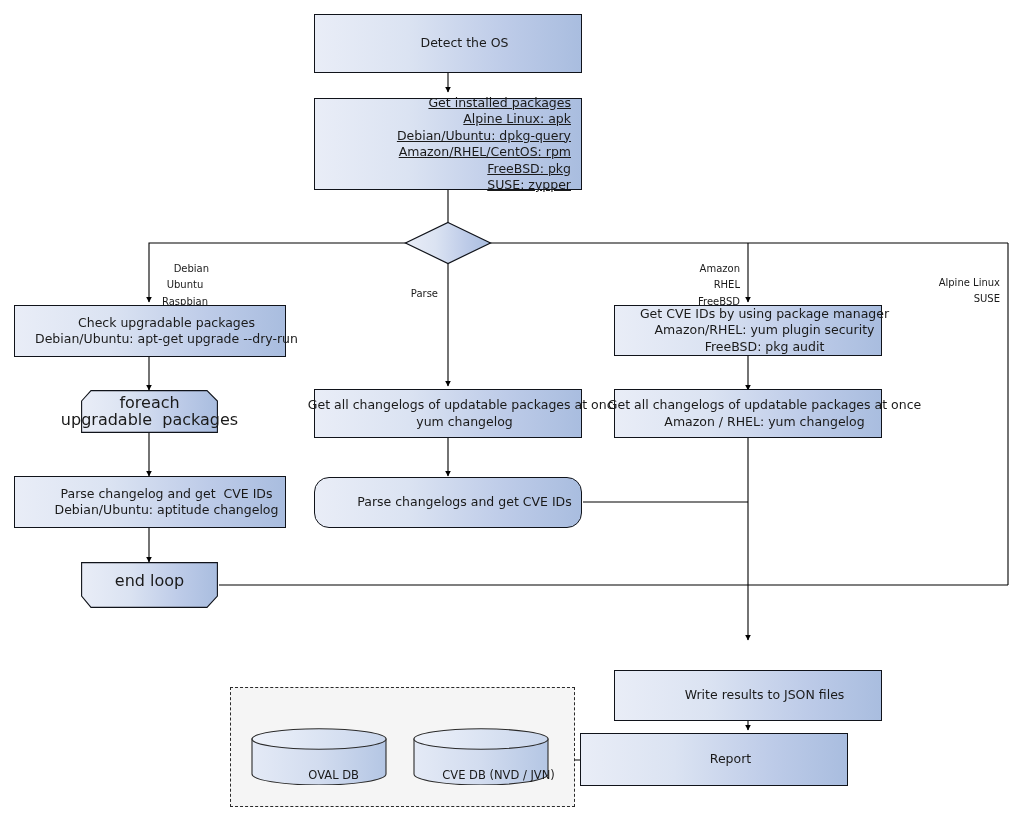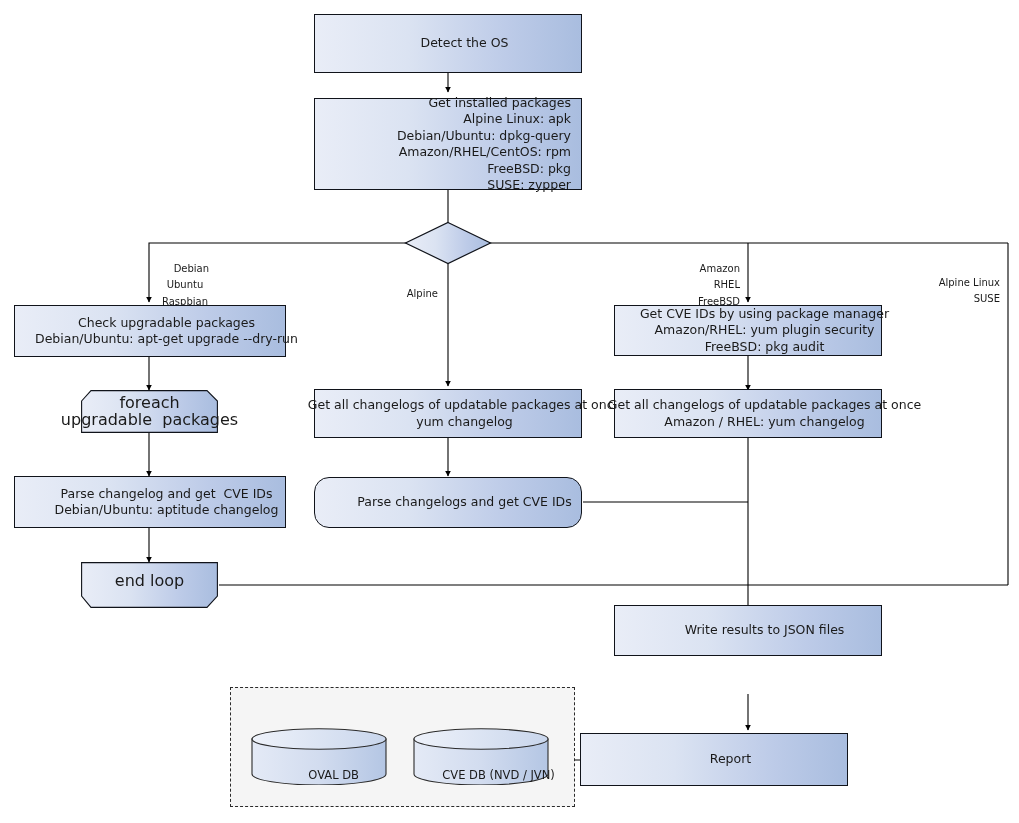--- a/index.html
+++ b/index.html
@@ -41,20 +41,21 @@
   }
   .proc {
     border: 1px solid #10131a;
     background: linear-gradient(to right, #e9edf7 0%, #dbe3f2 35%, #bdcbe8 72%, #a9bddf 100%);
     padding-left: 33px;
   }
   .proc-right-text {
     justify-content: flex-end;
     text-align: right;
     padding-right: 10px;
+    text-decoration: underline;
   }
   .overflow-text {
     overflow: visible;
     white-space: pre;
   }
   .loopshape {
     position: absolute;
     box-sizing: border-box;
   }
   .loopshape .lbl {
@@ -202,21 +203,21 @@
     </svg>
   </div>
 
   <div class="edge-label el-center" style="left:155px; top:244px; width:60px;">
     <span>Debian
 Ubuntu
 Raspbian</span>
   </div>
 
   <div class="edge-label el-right" style="left:376px; top:269px; width:62px;">
-    <span>Alpine</span>
+    <span>Parse</span>
   </div>
 
   <div class="edge-label el-right" style="left:890px; top:258px; width:110px;">
     <span>Alpine Linux
 SUSE</span>
   </div>
 
   <div class="edge-label el-right" style="left:664px; top:244px; width:76px;">
     <span>Amazon
 RHEL
@@ -265,21 +266,21 @@
     <span>Get CVE IDs by using package manager
 Amazon/RHEL: yum plugin security
 FreeBSD: pkg audit</span>
   </div>
 
   <div class="node proc overflow-text" style="left:614px; top:389px; width:268px; height:49px;">
     <span>Get all changelogs of updatable packages at once
 Amazon / RHEL: yum changelog</span>
   </div>
 
-  <div class="node proc" style="left:614px; top:605px; width:268px; height:51px;">
+  <div class="node proc" style="left:614px; top:670px; width:268px; height:51px;">
     <span>Write results to JSON files</span>
   </div>
 
   <div class="node proc" style="left:580px; top:733px; width:268px; height:53px;">
     <span>Report</span>
   </div>
 
   <div class="dbgroup" style="left:230px; top:687px; width:345px; height:120px;">
 
     <div class="cyl" style="left:182px; top:40px; width:136px; height:57px;">

